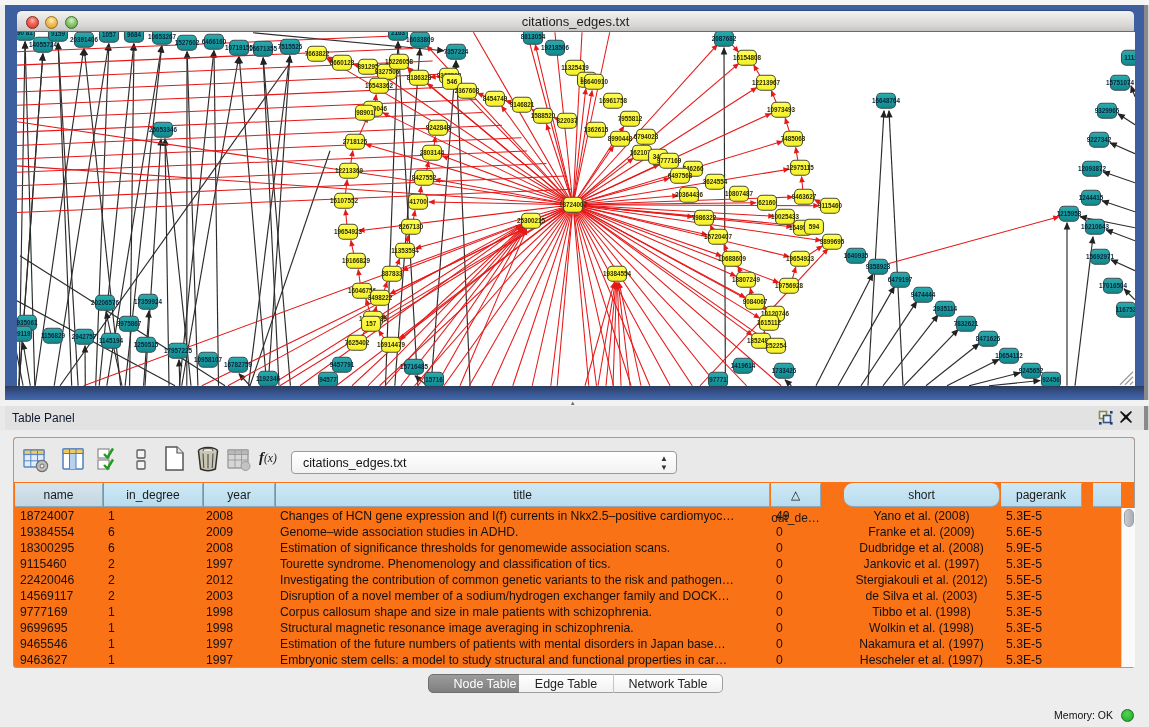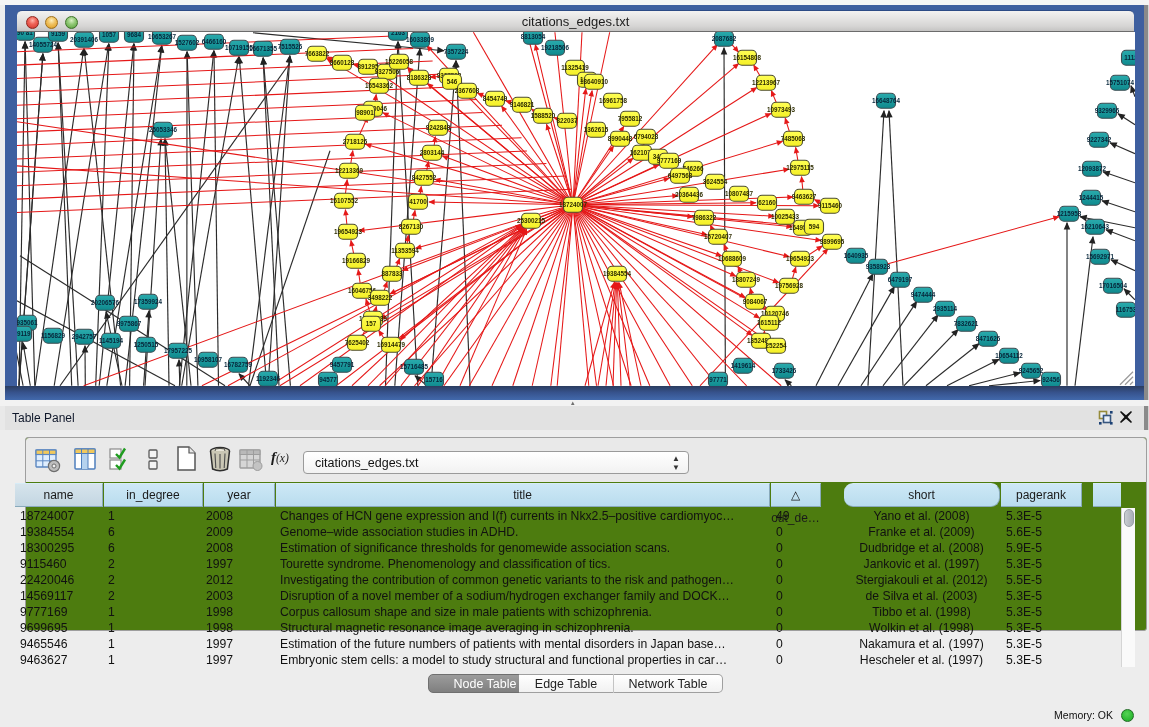--- a/index.html
+++ b/index.html
@@ -28,22 +28,22 @@
 #tl3 { left:47.5px; background:radial-gradient(circle at 50% 32%, #d8f0c4 0%, #94ca79 40%, #74b558 70%, #3f7b2a 100%); border:0.5px solid #3e7329;}
 #canvas { position:absolute; left:12px; top:26.5px; width:1118px; height:354px; background:#fff; overflow:hidden; }
 
 
 #divider { left:0; top:400px; width:1149px; height:6px; background:#f2f2f2; }
 #divider .grip { position:absolute; left:571px; top:0px; width:9px; height:5px; color:#6f6f6f; font-size:7px; line-height:5px; }
 #tphead { left:5px; top:406px; width:1139px; height:24px; background:#e2e2e2; }
 #tphead .t { position:absolute; left:7px; top:5px; font-size:12px; color:#0f172a; }
 #tpbody { left:0; top:430px; width:1149px; height:297px; background:#ededed; }
 
-#tablebox { position:absolute; left:25px; top:6px; width:1122px; height:194px;
-  border:1px solid #9e9e9e; border-radius:3px; background:#4d7c0f; }
+#tablebox { position:absolute; left:13px; top:6px; width:1122px; height:231px;
+  border:1px solid #9e9e9e; border-radius:3px; background:#f97316; }
 #toolrow { position:absolute; left:0; top:0; width:1120px; height:44px; background:#e9e9e9; border-radius:3px 3px 0 0; }
 
 
 #combo { position:absolute; left:277px; top:13px; width:386px; height:23px; background:linear-gradient(180deg,#ffffff,#f2f2f2);
   border:1px solid #9a9a9a; border-radius:4px; }
 #combo .txt { position:absolute; left:11px; top:3.5px; font-size:12.5px; color:#111; }
 #combo .uds { position:absolute; right:8px; top:2px; font-size:8px; color:#333; line-height:9px; text-align:center; }
 
 
 #thead { position:absolute; left:0px; top:483px; height:24px; width:1149px; font-size:12px; color:#1a1a1a;padding-left:28px; }

